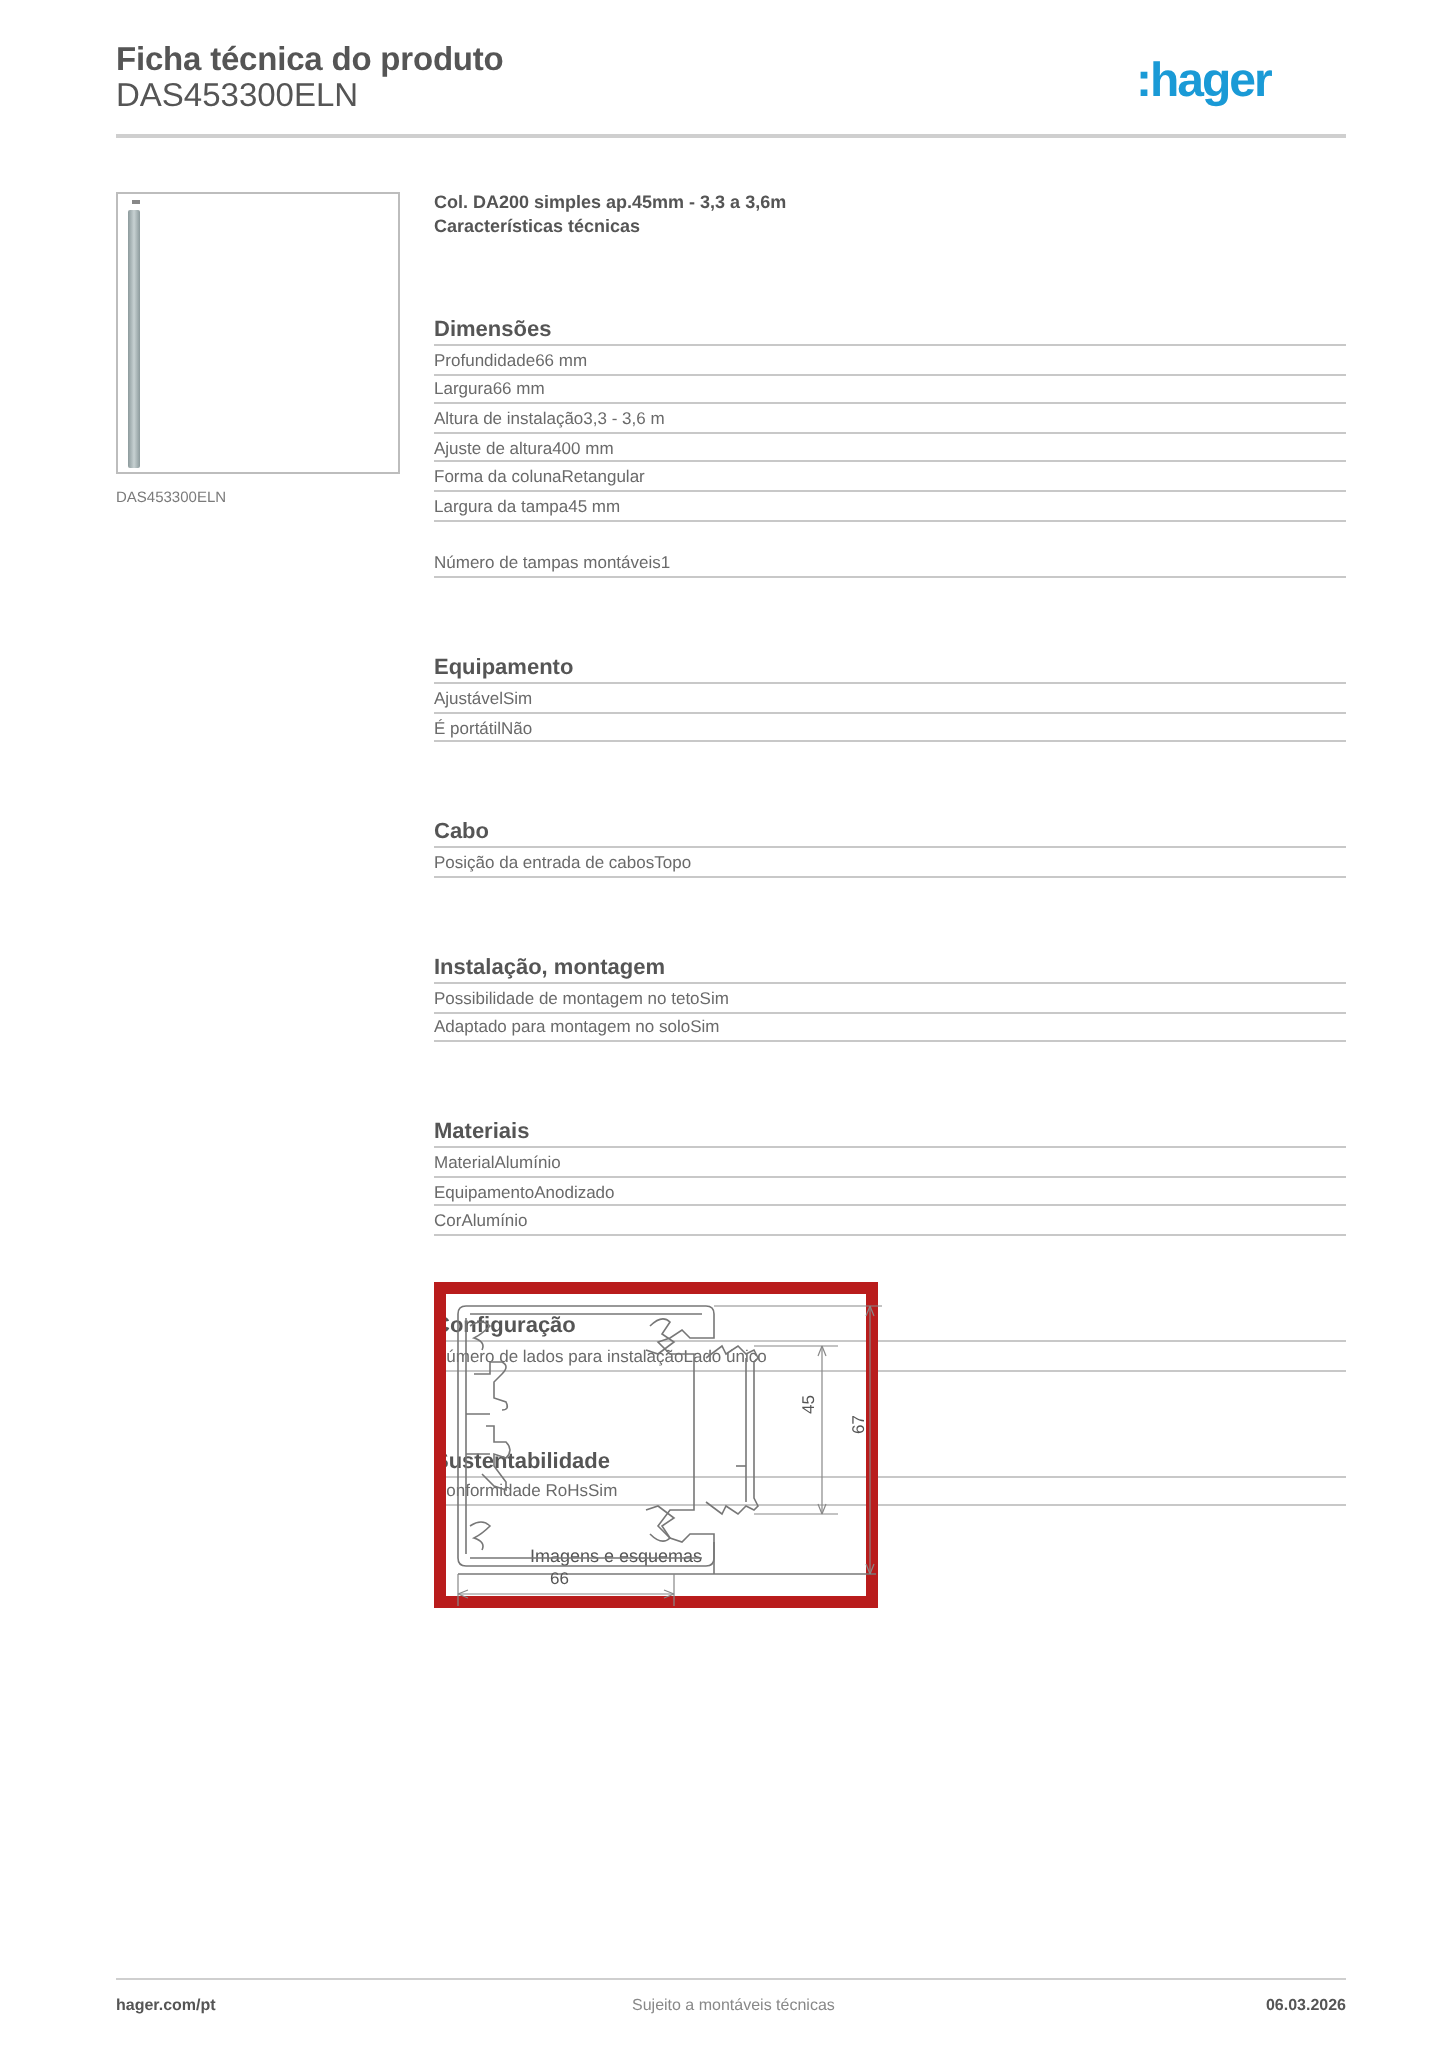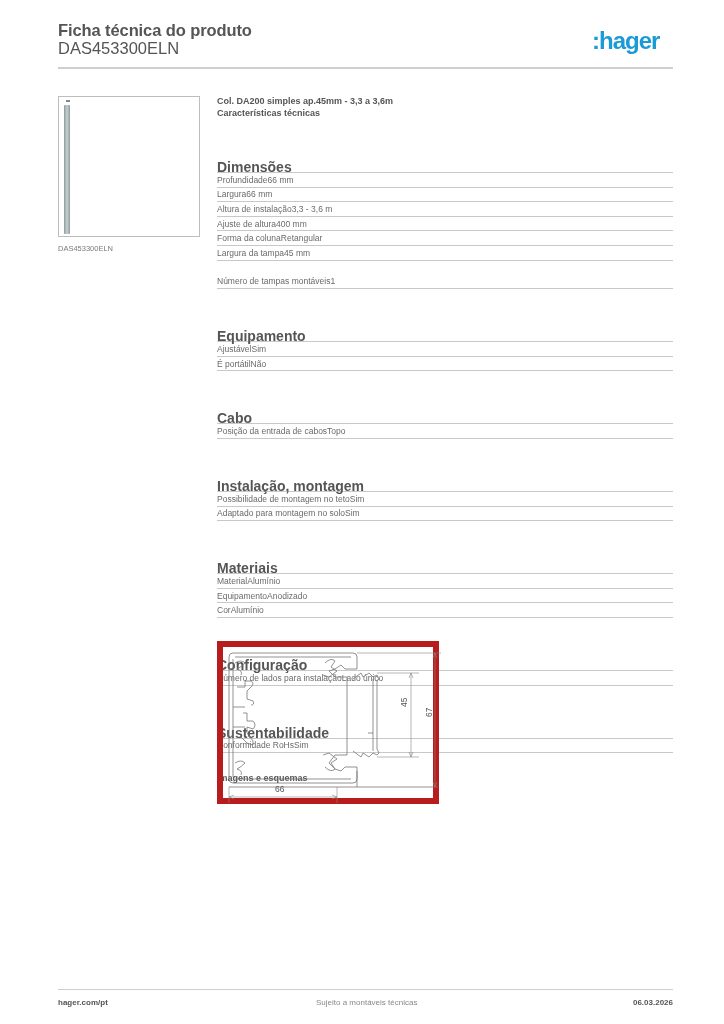--- a/index.html
+++ b/index.html
@@ -9,21 +9,21 @@
     }
     .header-title {
       position: absolute; left: 58px; top: 21px;
       font-size: 16.5px; font-weight: bold; color: #555555; letter-spacing: -0.1px;
     }
     .header-code {
       position: absolute; left: 58px; top: 39px;
       font-size: 16.5px; color: #555555;
     }
     .logo {
-      position: absolute; left: 592px; top: 27px;
+      position: absolute; left: 568px; top: 27px;
       font-size: 24px; font-weight: bold; color: #1a9ad6; letter-spacing: -1px;
     }
     .header-rule {
       position: absolute; left: 58px; top: 67px; width: 615px; height: 2px; background: #cfcfcf;
     }
     .thumb-box {
       position: absolute; left: 58px; top: 96px; width: 142px; height: 141px;
       border: 1px solid #bdbdbd; box-sizing: border-box;
     }
     .thumb-cap {
@@ -36,30 +36,30 @@
     }
     .thumb-label {
       position: absolute; left: 58px; top: 244px; font-size: 7.5px; color: #7a7a7a;
     }
     .main { position: absolute; left: 217px; top: 96px; width: 456px; }
     .product-name { font-size: 9px; font-weight: bold; color: #555; height: 12px; }
     .char-title { font-size: 9px; font-weight: bold; color: #555; height: 12px; }
     .section { margin-top: 14px; }
     .section:first-of-type { margin-top: 16px; }
     .section-title {
-      font-size: 14px; font-weight: bold; color: #555;
+      font-size: 11px; font-weight: bold; color: #555;
       padding-bottom: 2px; border-bottom: 1px solid #c8c8c8; height: 11px; margin-top: 39px;
     }
     .row {
       display: flex; justify-content: flex-start; align-items: center;
       height: 13.6px; border-bottom: 1px solid #c8c8c8;
       font-size: 8.5px; color: #6a6a6a;
     }
     .row .val { text-align: right; }
-    .images-title { font-size: 9px; font-weight: bold; color: #555; margin-top: 20px; }
+    .images-title { font-size: 9px; font-weight: normal; color: #555; margin-top: 20px; padding-left: 48px; }
     .drawing {
       position: absolute; left: 217px; top: 641px; width: 222px; height: 163px;
       border: 6px solid #b91c1c; box-sizing: border-box;
     }
     .footer-rule {
       position: absolute; left: 58px; top: 989px; width: 615px; height: 1px; background: #cfcfcf;
     }
     .footer-left { position: absolute; left: 58px; top: 998px; font-size: 8px; font-weight: bold; color: #555; }
     .footer-mid { position: absolute; left: 316px; top: 998px; font-size: 8px; color: #888; }
     .footer-right { position: absolute; right: 51px; top: 998px; font-size: 8px; font-weight: bold; color: #555; }

